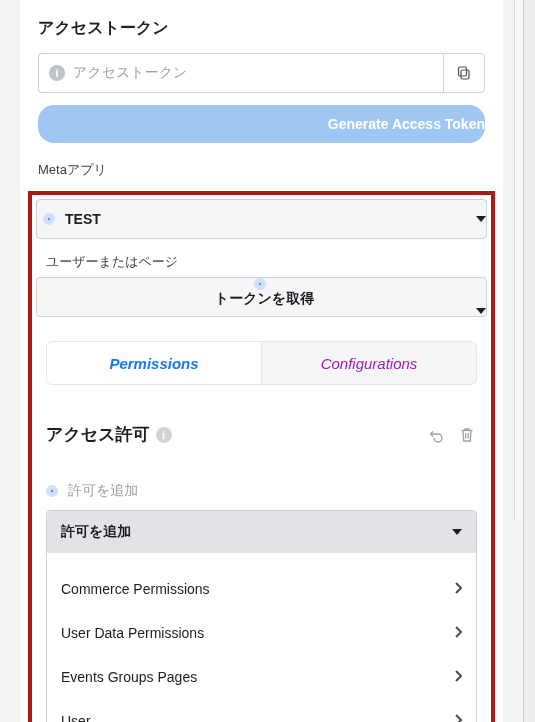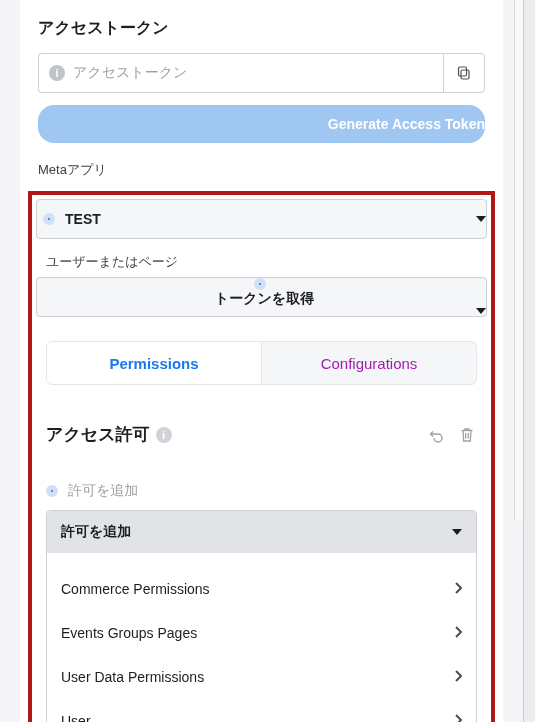--- a/index.html
+++ b/index.html
@@ -133,20 +133,21 @@
     overflow: hidden;
     background: #f5f6f7;
   }
   .tab {
     flex: 1;
     display: flex;
     align-items: center;
     justify-content: center;
     font-size: 15px;
     cursor: pointer;
+    font-style: italic;
   }
   .tab.active {
     background: #fff;
     color: #1877f2;
     font-weight: bold;
     border-right: 1px solid #e4e6ea;
   }
   .tab.inactive { color: #a21caf; align-items: center; }
 
   .perm-header {
@@ -315,29 +316,29 @@
       </div>
       <div class="perm-item">
         <span>Commerce Permissions</span>
         <span class="chevron">
           <svg width="8" height="12" viewBox="0 0 8 12" fill="none" stroke="#4b4f56" stroke-width="2">
               <path d="M2 1 L7 6 L2 11"></path>
             </svg>
         </span>
       </div>
       <div class="perm-item">
-        <span>Events Groups Pages</span>
+        <span>User Data Permissions</span>
         <span class="chevron">
           <svg width="8" height="12" viewBox="0 0 8 12" fill="none" stroke="#4b4f56" stroke-width="2">
               <path d="M2 1 L7 6 L2 11"></path>
             </svg>
         </span>
       </div>
       <div class="perm-item">
-        <span>User Data Permissions</span>
+        <span>Events Groups Pages</span>
         <span class="chevron">
           <svg width="8" height="12" viewBox="0 0 8 12" fill="none" stroke="#4b4f56" stroke-width="2">
               <path d="M2 1 L7 6 L2 11"></path>
             </svg>
         </span>
       </div>
       <div class="perm-item">
         <span>User</span>
         <span class="chevron">
           <svg width="8" height="12" viewBox="0 0 8 12" fill="none" stroke="#4b4f56" stroke-width="2">

